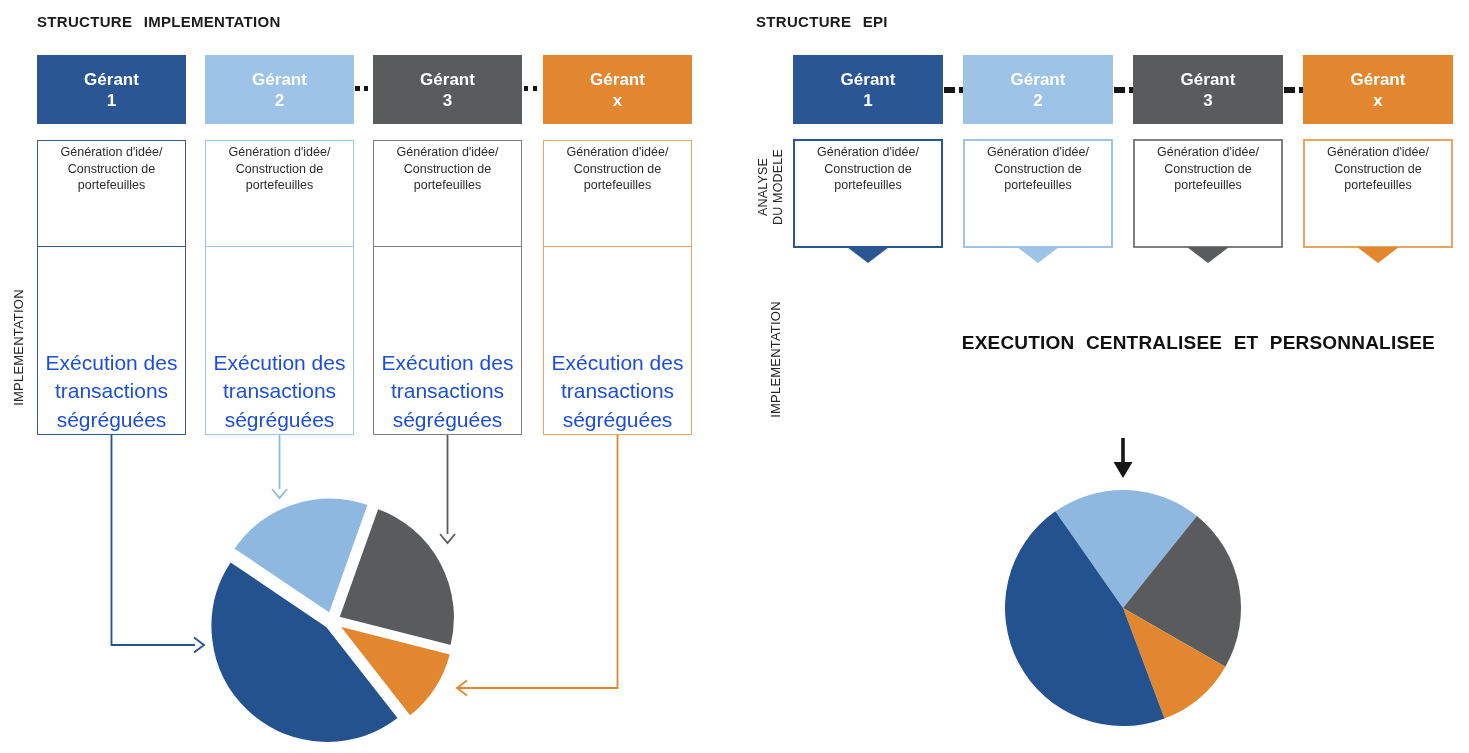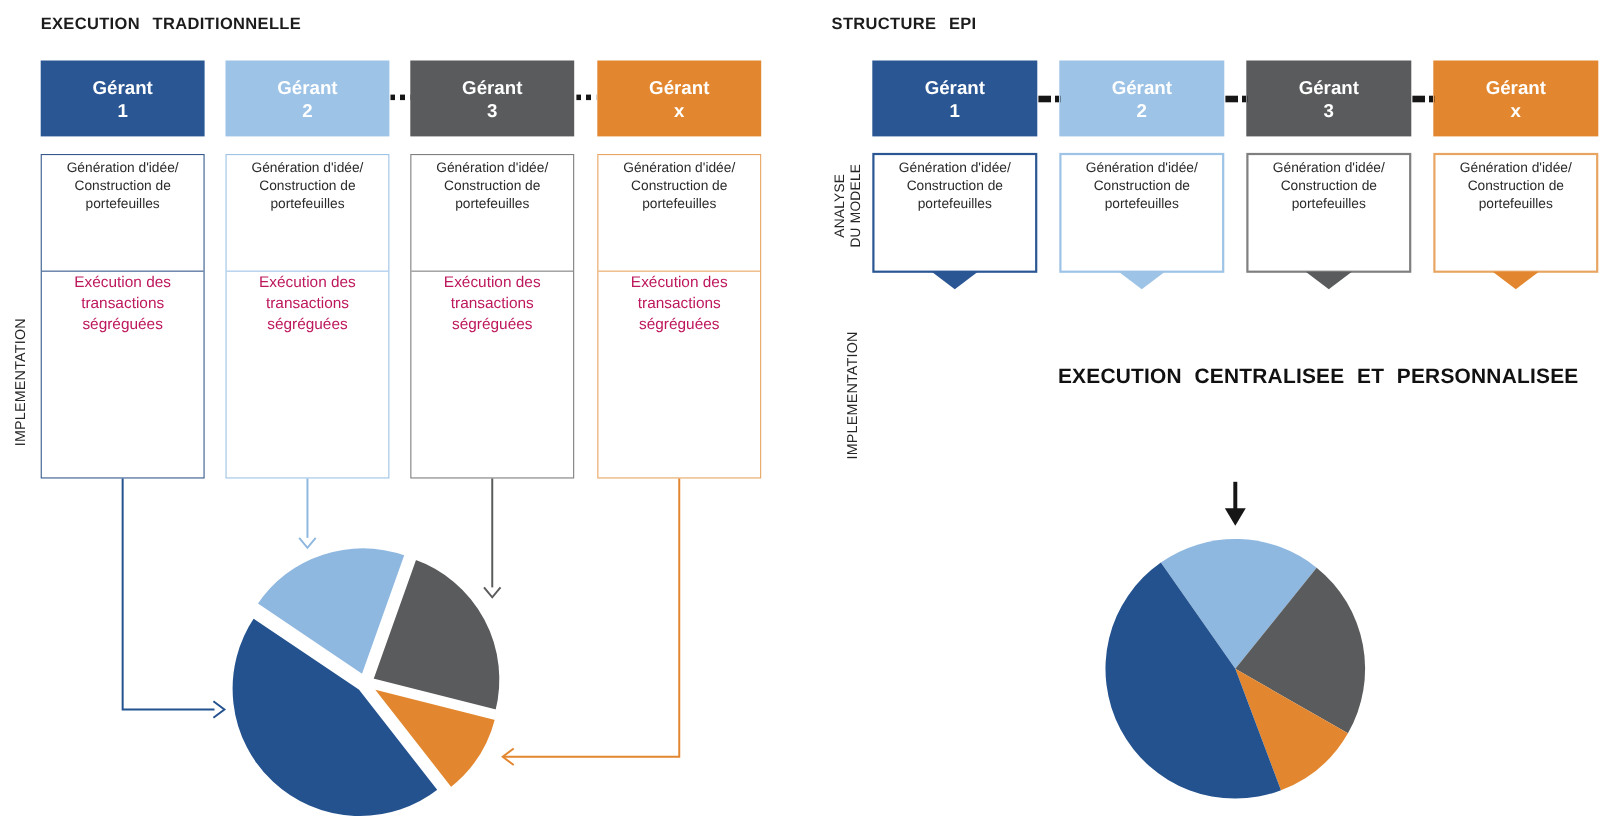--- a/index.html
+++ b/index.html
@@ -23,22 +23,22 @@
     position:absolute;top:140px;left:0;right:0;height:295px;
     border:1.6px solid;background:#fff;box-sizing:border-box;
   }
   .sub-top{
     position:absolute;top:0;left:0;right:0;height:106px;
     border-bottom:1.6px solid;box-sizing:border-box;
     font-size:12.5px;line-height:1.32;text-align:center;color:#2b2b2b;padding-top:3px;
   }
   .sub-bottom{
     position:absolute;top:106px;bottom:0;left:0;right:0;
-    display:flex;align-items:flex-start;justify-content:center;
-    font-size:14px;line-height:1.35;text-align:center;color:#be185d;
+    display:flex;align-items:flex-end;justify-content:center;
+    font-size:21px;line-height:1.35;text-align:center;color:#1d4ed8;
   }
   .subcol-r{
     position:absolute;top:139px;left:0;right:0;height:109px;
     border:2px solid;background:#fff;box-sizing:border-box;
     font-size:12.5px;line-height:1.32;text-align:center;color:#2b2b2b;padding-top:3px;
   }
   .tri{
     position:absolute;top:247px;left:50%;transform:translateX(-50%);
     width:0;height:0;border-left:21px solid transparent;border-right:21px solid transparent;
     border-top:16px solid #000;
@@ -62,21 +62,21 @@
     position:absolute;top:332px;left:775px;width:660px;text-align:right;
     font-size:19px;font-weight:bold;color:#111;letter-spacing:0.2px;word-spacing:6px;white-space:nowrap;
   }
   #overlay{position:absolute;left:0;top:0;width:1469px;height:753px;pointer-events:none;}
 </style>
 </head>
 <body>
 
 <div id="canvas">
 
-  <div class="section-title" style="left:37px">EXECUTION TRADITIONNELLE</div>
+  <div class="section-title" style="left:37px">STRUCTURE IMPLEMENTATION</div>
   <div class="section-title" style="left:756px">STRUCTURE EPI</div>
 
   <div class="col" style="left:37px">
     <div class="hdr" style="background: rgb(42, 86, 148);">
       <div>Gérant</div>
       <div>1</div>
     </div>
     <div class="subcol" style="border-color: rgb(53, 89, 140);">
       <div class="sub-top" style="border-bottom-color: rgb(53, 89, 140);"><span>Génération d'idée/ Construction de portefeuilles</span></div>
       <div class="sub-bottom">

